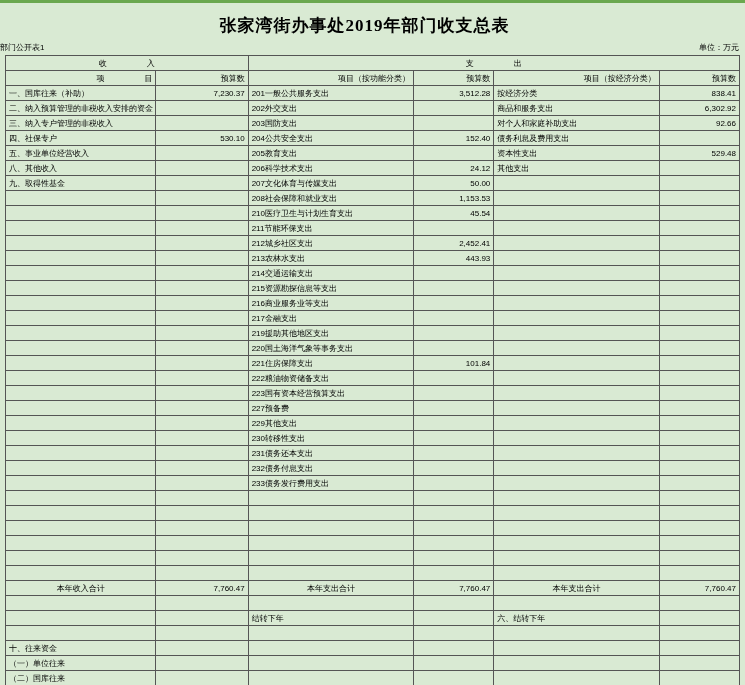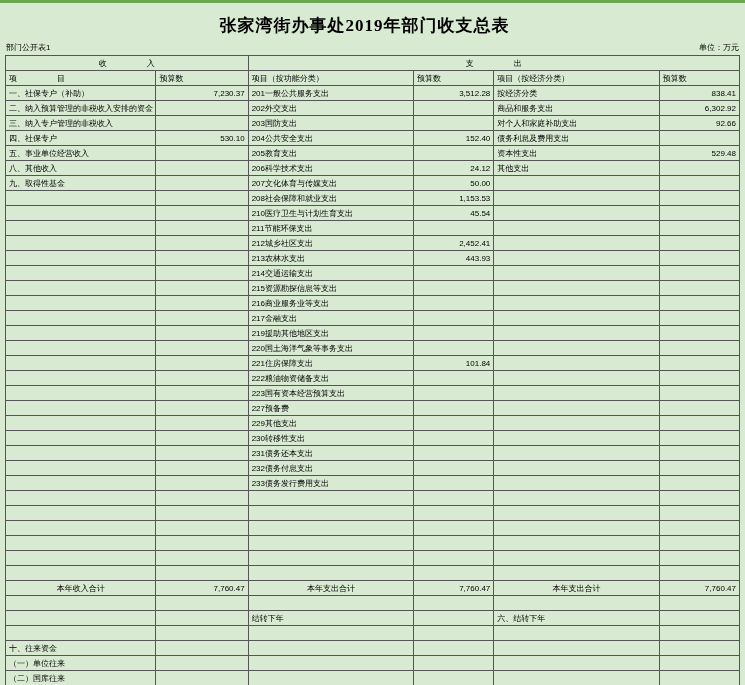--- a/index.html
+++ b/index.html
@@ -27,21 +27,21 @@
     font-family:"Liberation Serif","DejaVu Serif",serif;
     font-size:17px;
     font-weight:bold;
     letter-spacing:1px;
     padding:6px 16px 4px 0;
   }
   .meta{
     display:flex;
     justify-content:space-between;
     font-size:8px;
-    padding:1px 6px 2px 6px;
+    padding:1px 6px 2px 0;
   }
   table.main{
     border-collapse:collapse;
     width:735px;
     margin:0 5px;
     table-layout:fixed;
     background:#d9ead3;
     padding-left:46px;
   }
   table.main td{
@@ -60,21 +60,21 @@
   .c-ec-label{width:165px;}
   .c-ec-val{width:80px;}
   .num{text-align:right;}
   .ctr{text-align:center;margin-top:16px;}
   .hdr-group{
     text-align:center;
     height:16px;
     position:relative;
   }
   .hdr-col{
-    text-align:left;
+    text-align:right;
     font-size:8px;
     height:15px;
   }
 </style>
 </head>
 <body>
 
 <div class="page">
   <div class="topbar"></div>
 
@@ -101,21 +101,21 @@
       </tr>
       <tr>
         <td class="hdr-col">项　　　　　目</td>
         <td class="hdr-col">预算数</td>
         <td class="hdr-col">项目（按功能分类）</td>
         <td class="hdr-col">预算数</td>
         <td class="hdr-col">项目（按经济分类）</td>
         <td class="hdr-col">预算数</td>
       </tr>
     <tr>
-          <td>一、社保专户（补助）</td>
+          <td>一、国库往来（补助）</td>
           <td class="num">7,230.37</td>
           <td>201一般公共服务支出</td>
           <td class="num">3,512.28</td>
           <td>按经济分类</td>
           <td class="num">838.41</td>
         </tr>
         <tr>
           <td>二、纳入预算管理的非税收入安排的资金</td>
           <td class="num"></td>
           <td>202外交支出</td>

